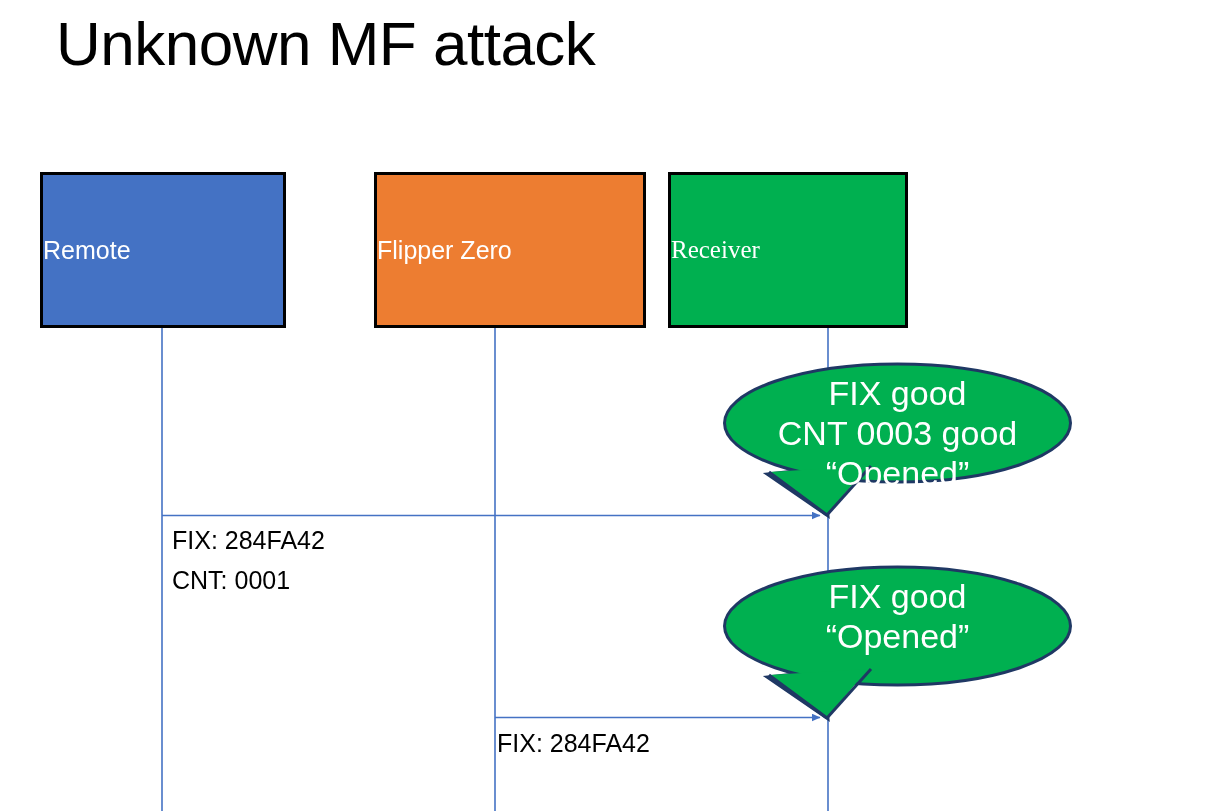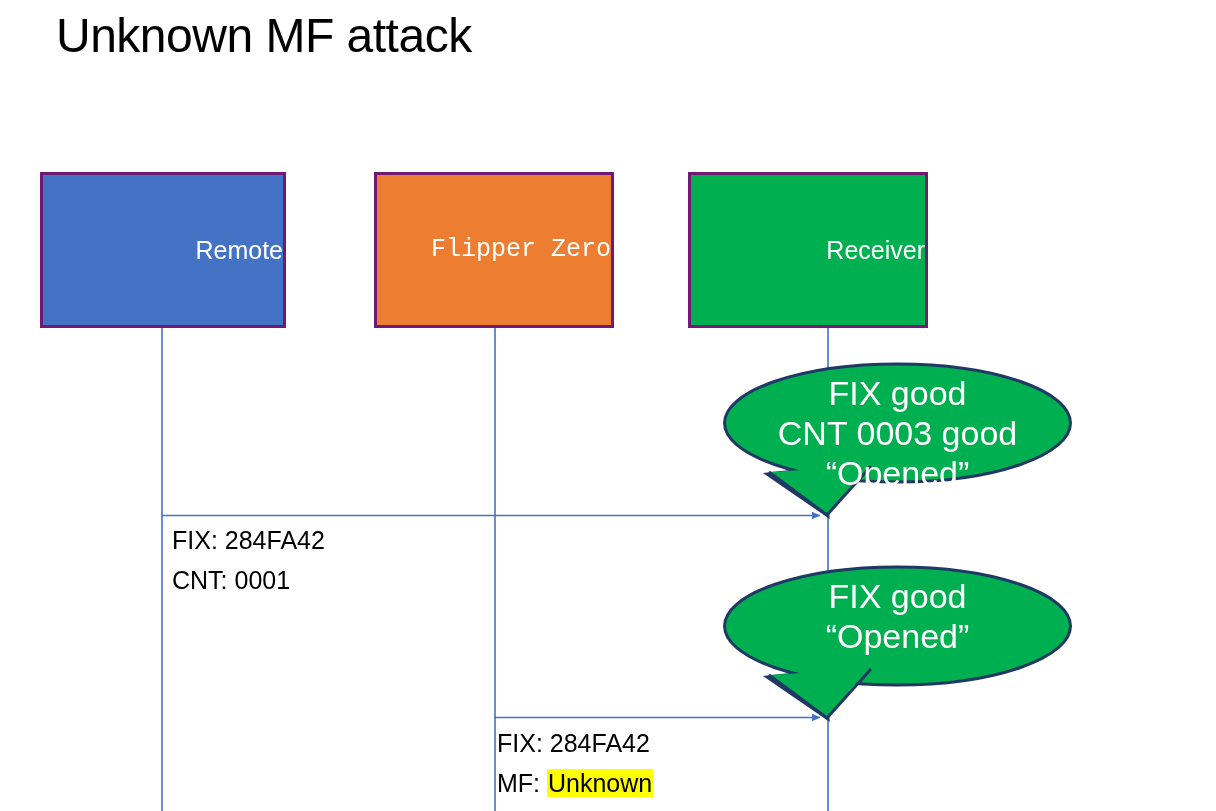--- a/index.html
+++ b/index.html
@@ -14,21 +14,21 @@
     overflow: hidden;
     font-family: "Liberation Sans", sans-serif;
     color: #000000;
   }
 
   
   #slide-title {
     position: absolute;
     left: 56px;
     top: 8px;
-    font-size: 48px;
+    font-size: 62px;
     font-weight: 300;
     letter-spacing: -0.5px;
     line-height: 1.15;
     color: #000000;
     white-space: nowrap;
     font-stretch: condensed;
   }
 
   
   #diagram-svg {
@@ -36,36 +36,36 @@
     left: 0;
     top: 0;
     width: 1216px;
     height: 811px;
   }
 
   
   .actor-box {
     position: absolute;
     box-sizing: border-box;
-    border: 3px solid #701a75;
+    border: 3px solid #000000;
     display: flex;
     align-items: center;
-    justify-content: flex-end;
+    justify-content: flex-start;
   }
   .actor-label {
     color: #ffffff;
     font-size: 25px;
     font-weight: 400;
     line-height: 1.2;
     text-align: center;
     font-stretch: condensed;
   }
   #actor-remote   { left: 40px;  top: 172px; width: 246px; height: 156px; }
-  #actor-flipper  { left: 374px; top: 172px; width: 240px; height: 156px; font-family: Liberation Mono, monospace; }
-  #actor-receiver { left: 688px; top: 172px; width: 240px; height: 156px; }
+  #actor-flipper  { left: 374px; top: 172px; width: 272px; height: 156px; }
+  #actor-receiver { left: 668px; top: 172px; width: 240px; height: 156px; font-family: Liberation Serif, serif; }
 
   
   .msg-block {
     position: absolute;
     font-size: 25px;
     line-height: 40px;
     color: #000000;
     white-space: nowrap;
     font-stretch: condensed;
     margin-top: 44px;
@@ -142,23 +142,20 @@
   <span class="actor-label">Receiver</span>
 </div>
 
 <div id="msg-remote" class="msg-block">
   <span class="msg-line">FIX: 284FA42</span>
   <span class="msg-line">CNT: 0001</span>
 </div>
 
 <div id="msg-flipper" class="msg-block">
   <span class="msg-line">FIX: 284FA42</span>
-  <span class="msg-line">
-    <span>MF: </span><span class="hl">Unknown</span>
-  </span>
 </div>
 
 <div id="callout-1" class="callout">
   <svg width="349" height="165" viewBox="0 0 349 165" xmlns="http://www.w3.org/2000/svg">
     <path d="M 44 112 L 105 154 L 100 106 Z" fill="#00B050" stroke="#1F3864" stroke-width="3"></path>
     <ellipse cx="174.5" cy="61" rx="173" ry="59" fill="#00B050" stroke="#1F3864" stroke-width="3"></ellipse>
     <path d="M 46 110 L 104 153 L 145 104 Z" fill="#00B050" stroke="none"></path>
     <path d="M 46 110 L 104 153" fill="none" stroke="#1F3864" stroke-width="3"></path>
     <path d="M 104 153 L 148 104" fill="none" stroke="#1F3864" stroke-width="3"></path>
   </svg>

